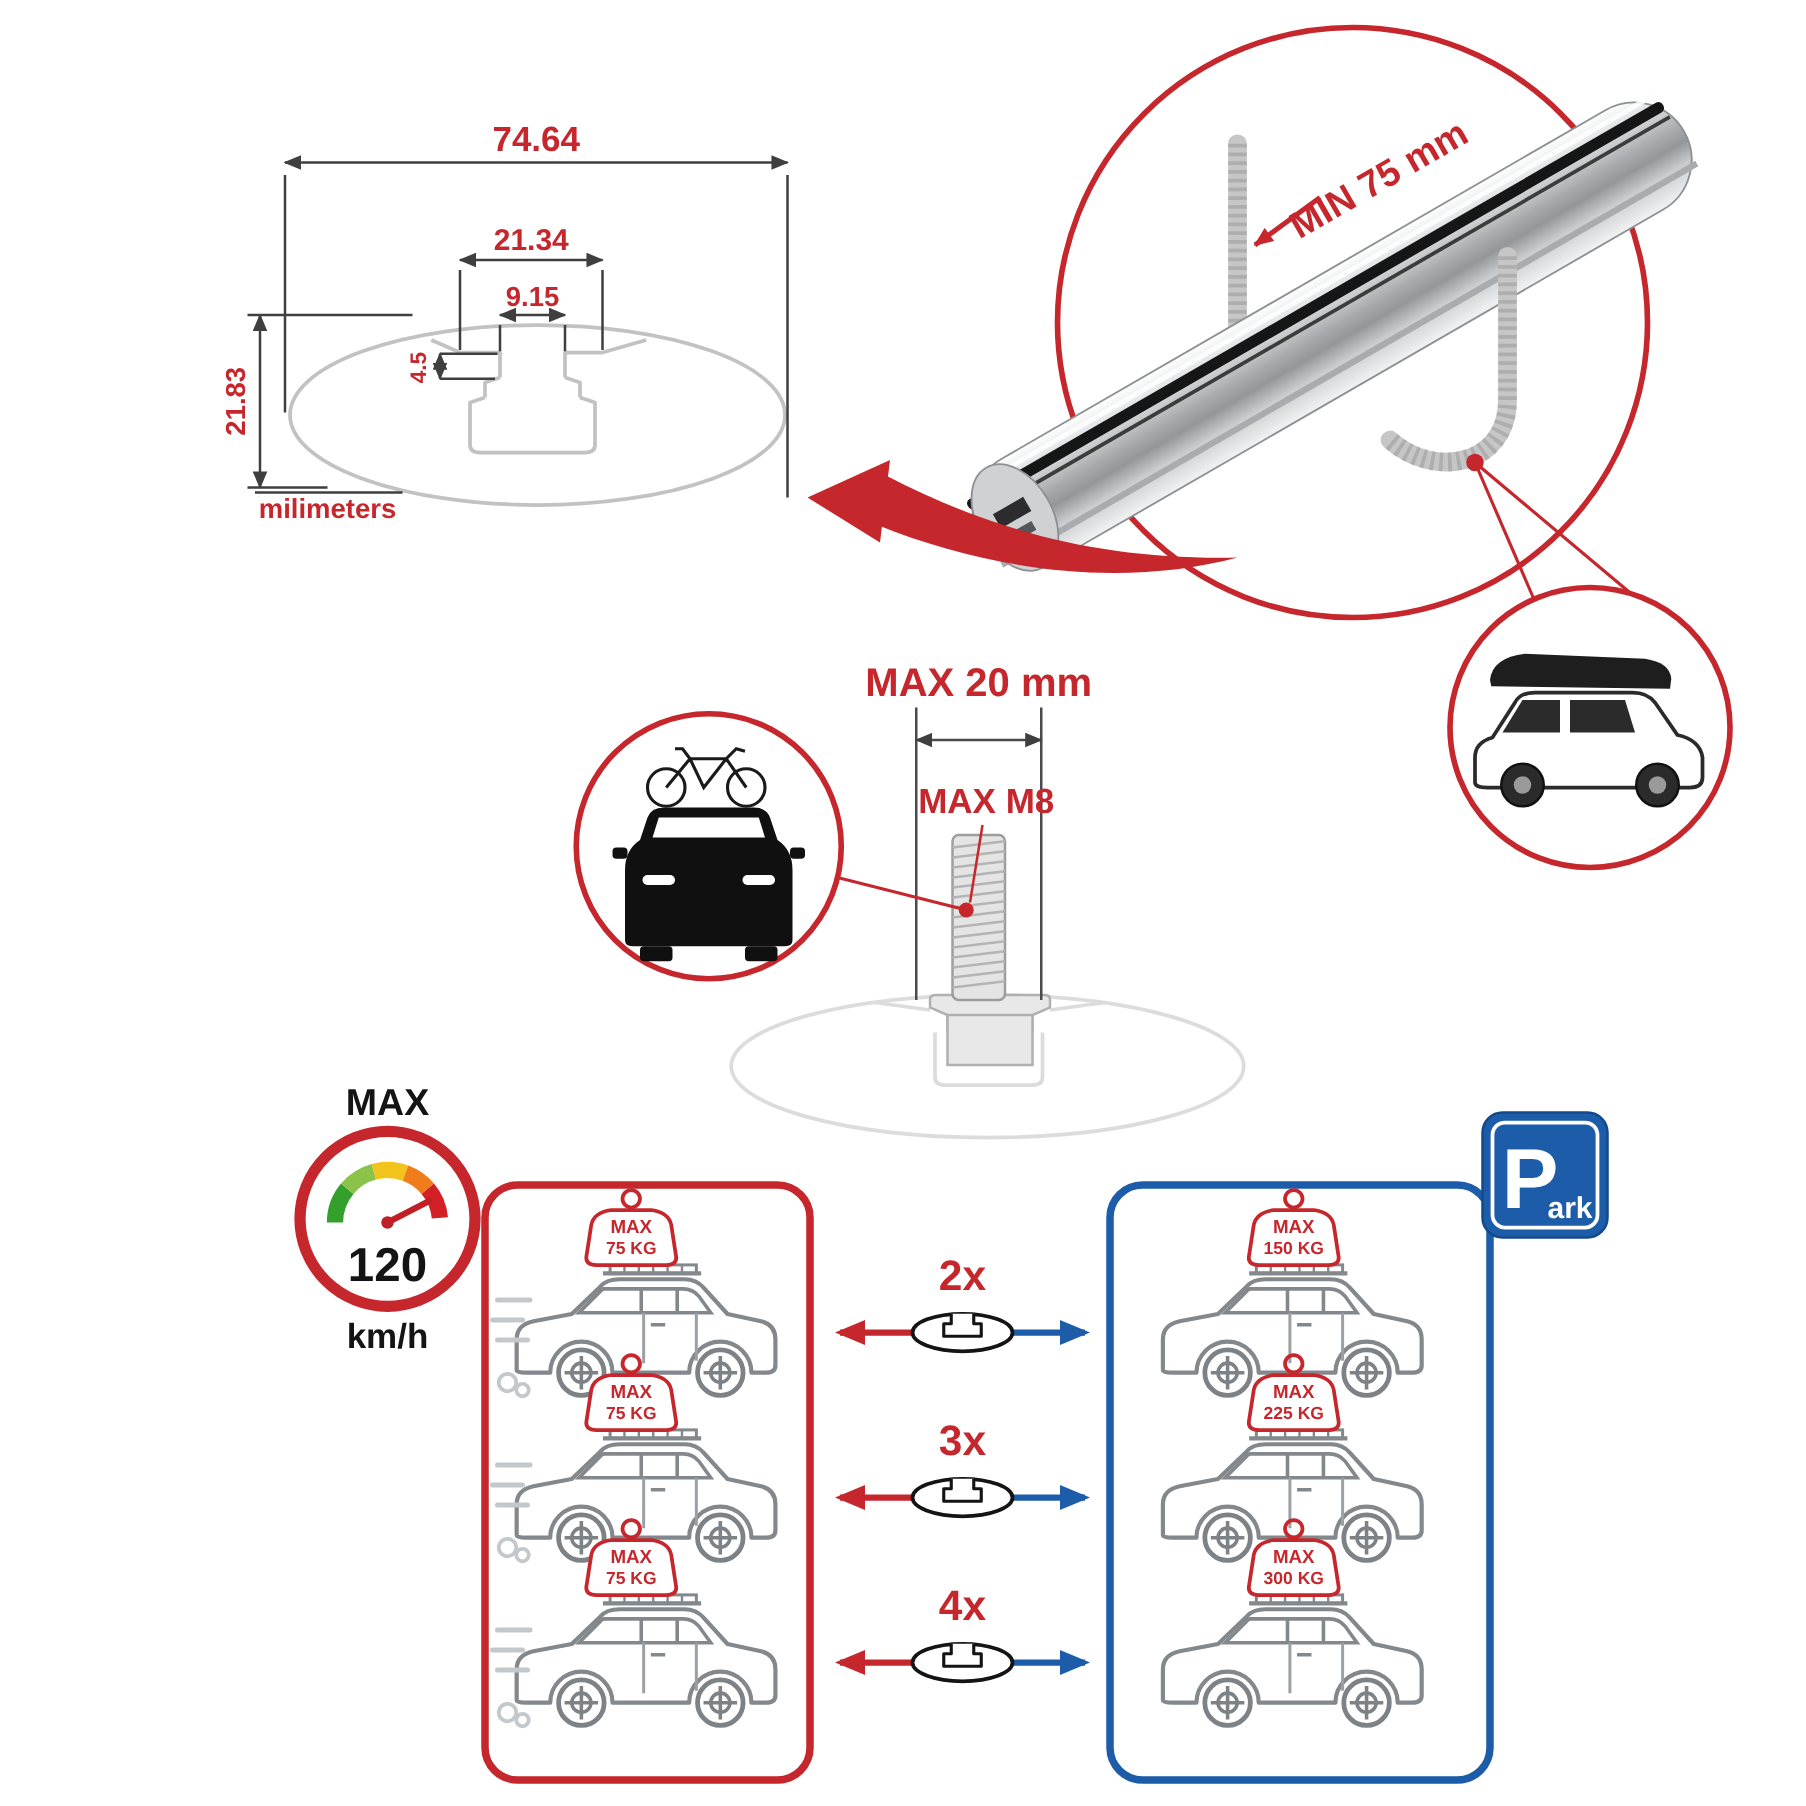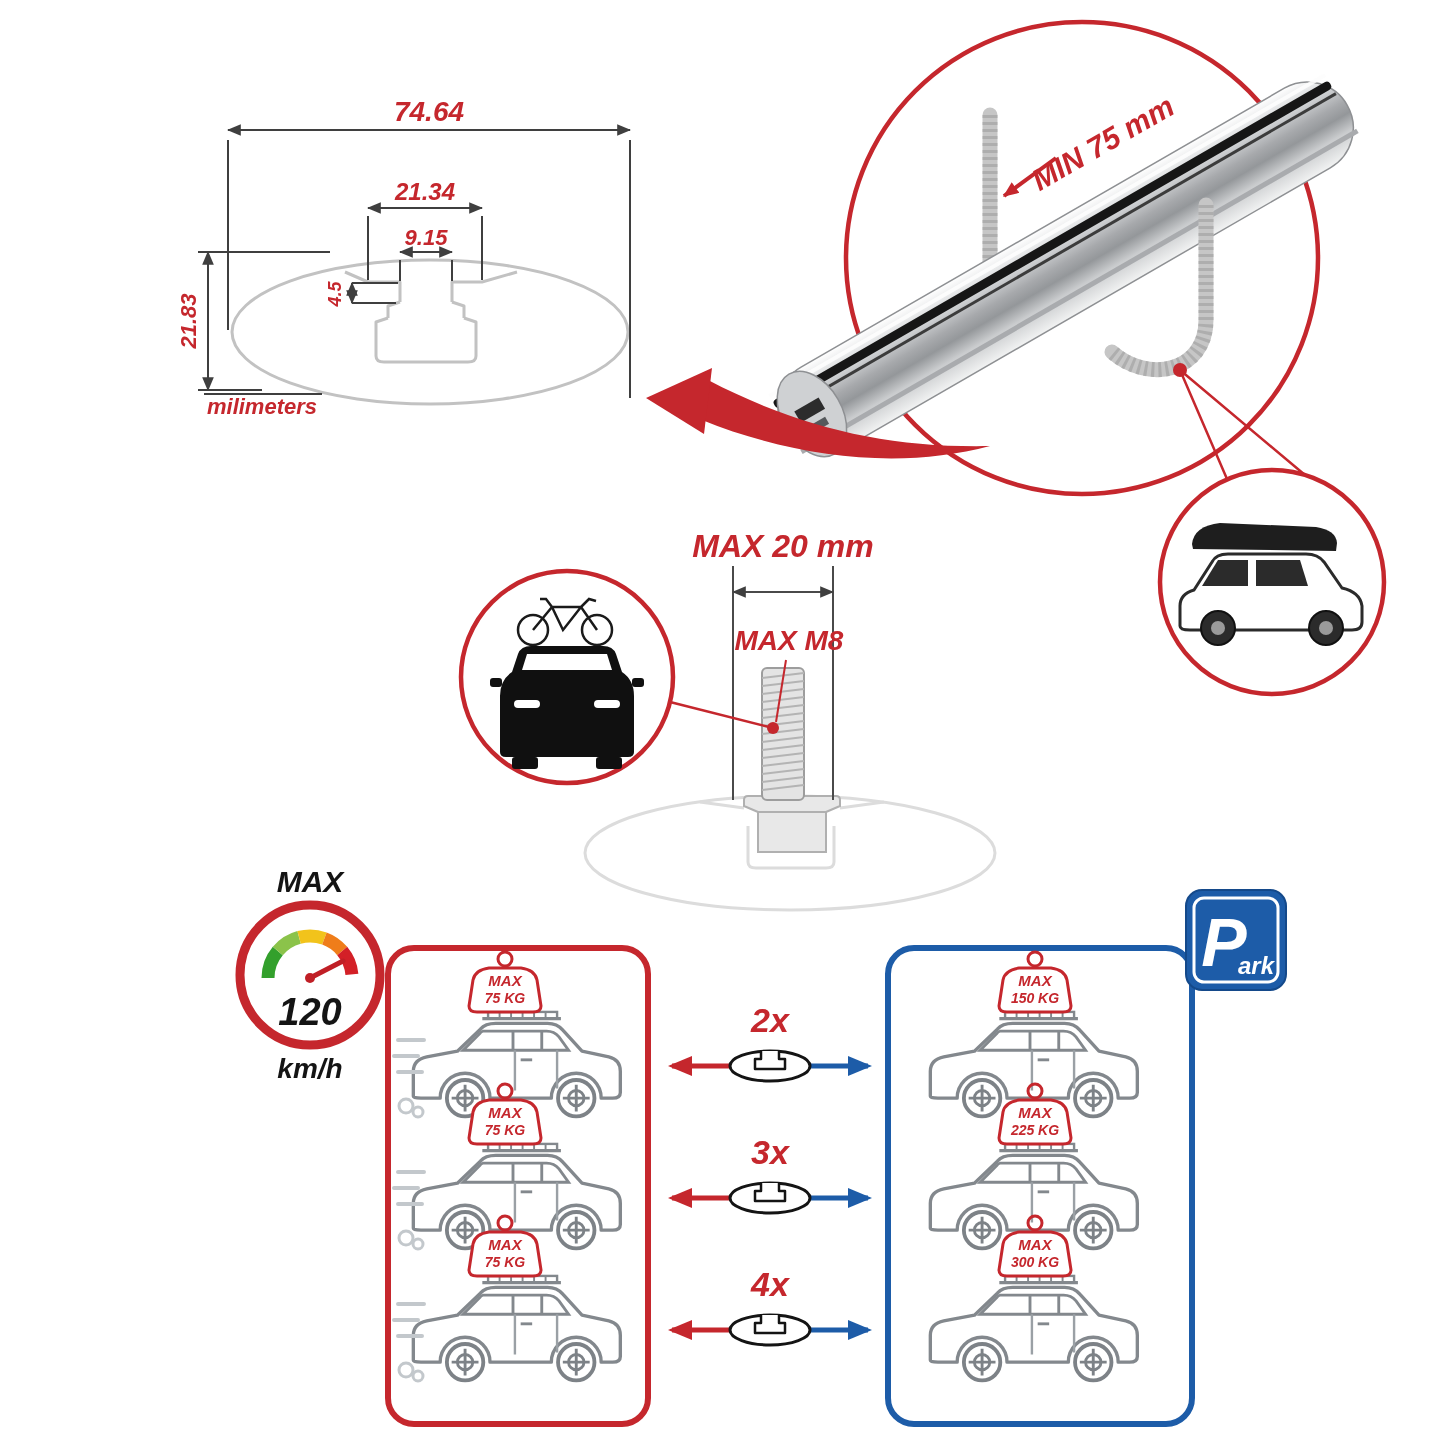--- a/index.html
+++ b/index.html
@@ -1,17 +1,17 @@
 <!DOCTYPE html>
 <html><head>
 <meta charset="utf-8">
 <style>
   html,body{margin:0;padding:0;background:#ffffff;}
   .canvas{position:relative;width:1411px;height:1445px;background:#ffffff;
-          font-family:"Liberation Sans",sans-serif;overflow:hidden;font-style:italic;}
+          font-family:"Liberation Sans",sans-serif;overflow:hidden;}
   svg{display:block;}
   text{font-family:"Liberation Sans",sans-serif;}
   .tc{text-anchor:middle;}
   .red-label{fill:#c5272d;font-weight:700;}
   .dark-label{fill:#141414;font-weight:700;}
   .white-label{fill:#ffffff;font-weight:700;}
   .tag-max{fill:#c5272d;font-weight:700;font-size:15px;text-anchor:middle;}
   .tag-load{fill:#c5272d;font-weight:700;font-size:14px;text-anchor:middle;}
   .mult{fill:#c5272d;font-weight:700;font-size:34px;text-anchor:middle;}
 </style>

